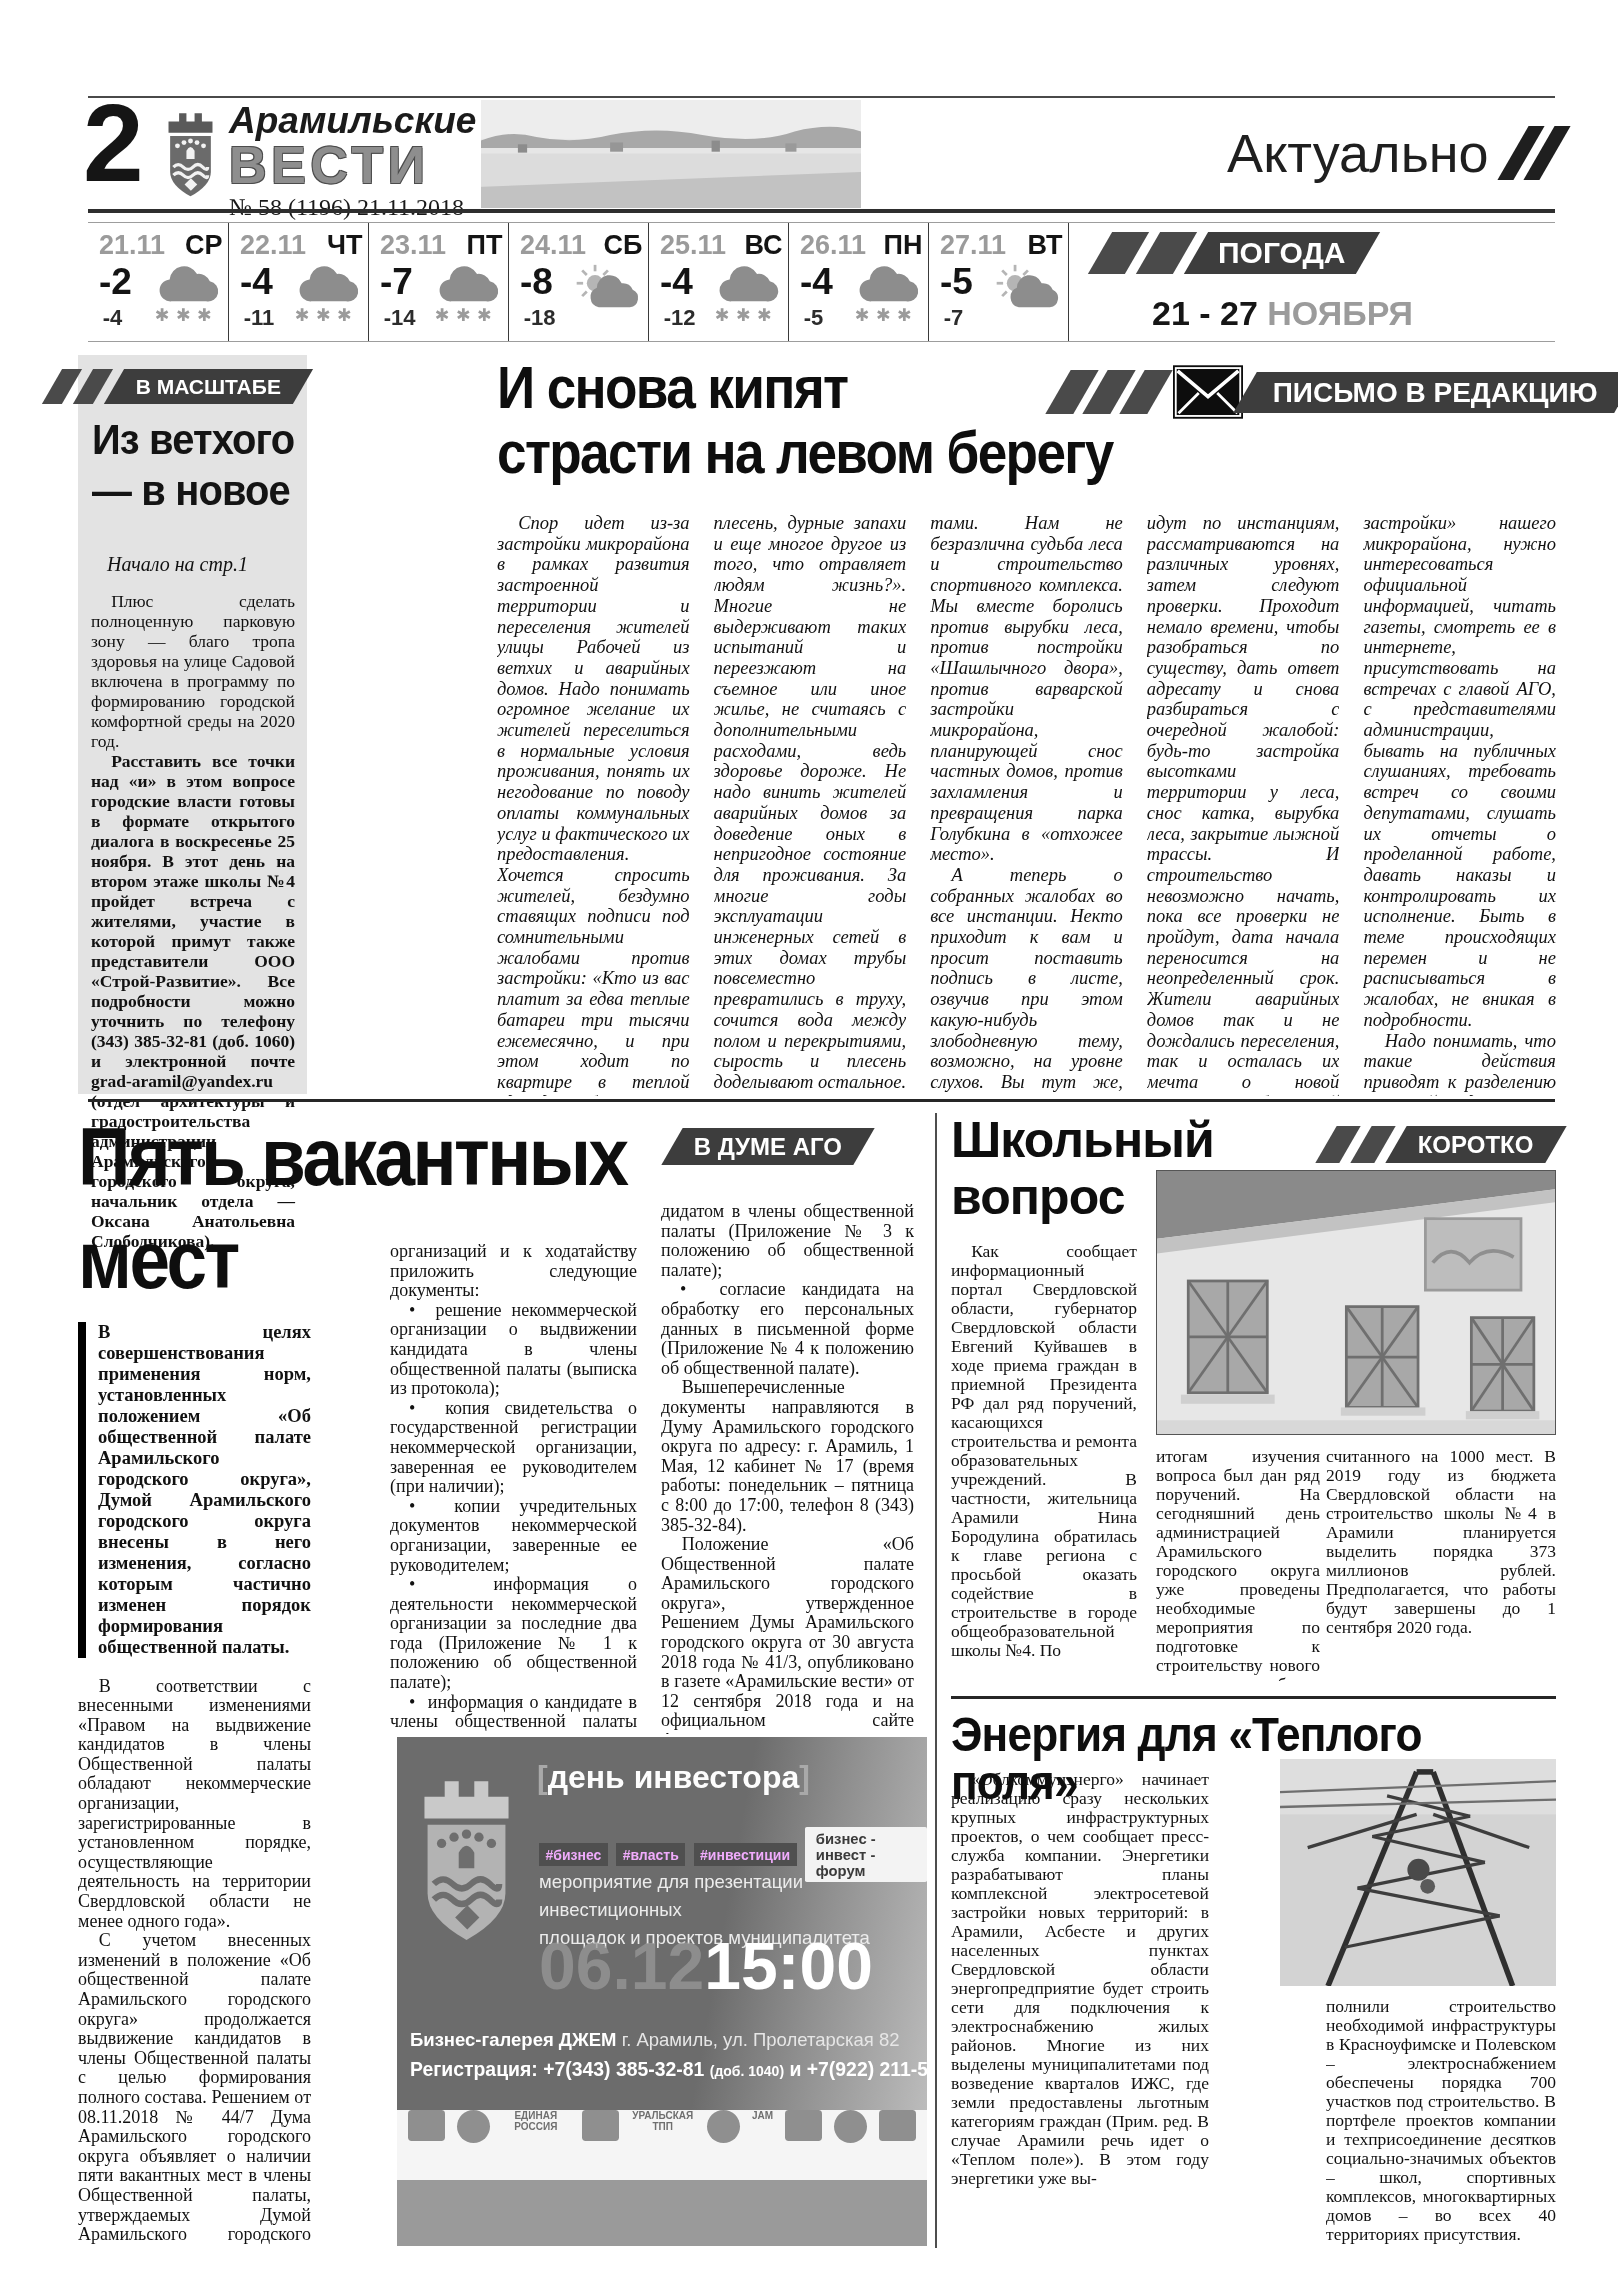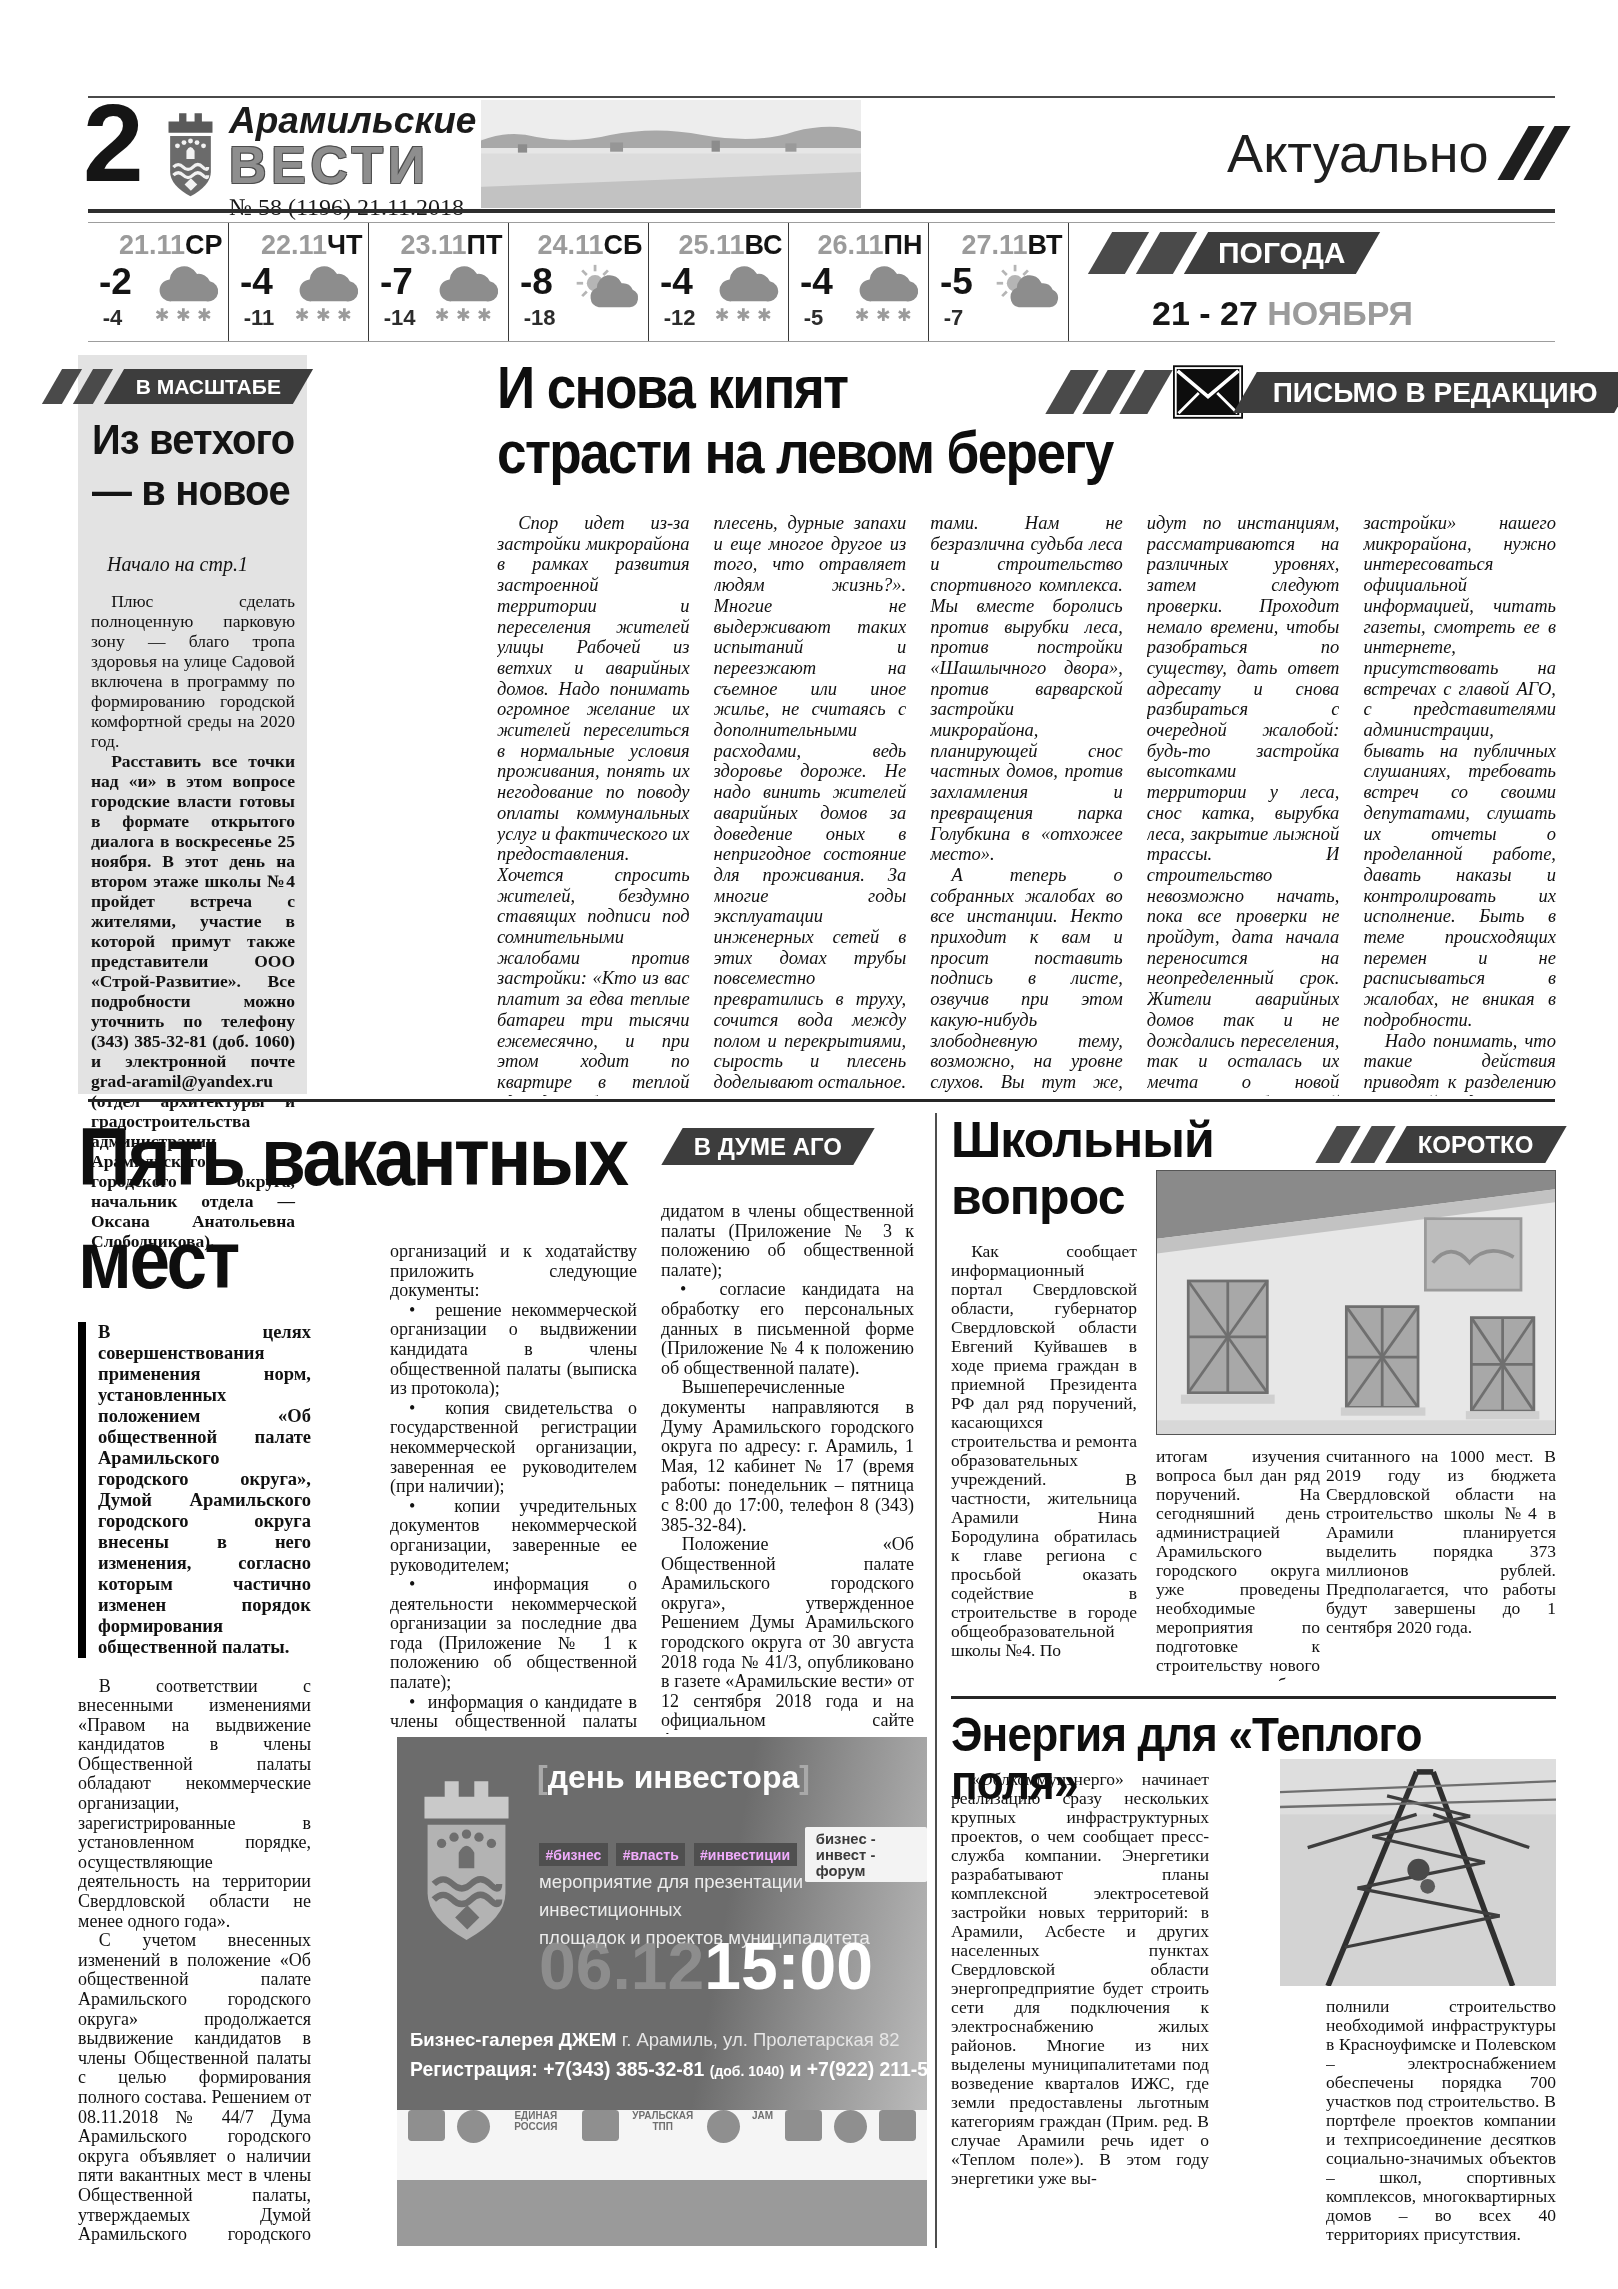--- a/index.html
+++ b/index.html
@@ -36,21 +36,21 @@
   .k-sm{height:35px;} .k-sm .kst{width:20px;} .k-sm .klab{font-size:21px;}
   .k-md{height:37px;} .k-md .kst{width:24px;} .k-md .klab{font-size:24px;}
   .k-lg{height:42px;} .k-lg .kst{width:37px;} .k-lg .klab{font-size:30px;}
 
   
   .weather{position:absolute;left:88px;top:222px;width:1467px;height:118px;
            border-top:1.8px solid #9d9d9d;border-bottom:1.8px solid #9d9d9d;
            display:flex;align-items:stretch;font-family:"Liberation Sans",sans-serif;}
   .wcell{width:140px;padding:9.2px 5.5px 3.7px 11px;box-sizing:border-box;}
   .wcell+.wcell,.wpog{border-left:1.8px solid #3a3a3a;}
-  .wtop{display:flex;justify-content:flex-end;font-weight:bold;font-size:27px;line-height:1;}
+  .wtop{display:flex;justify-content:space-between;font-weight:bold;font-size:27px;line-height:1;}
   .wdate{color:#9b9b9b;} .wday{color:#141414;}
   .wrow{display:flex;justify-content:space-between;margin-top:3.7px;}
   .whigh{font-weight:bold;font-size:37px;line-height:1;color:#141414;}
   .wlow{font-weight:bold;font-size:22px;color:#2c2c2c;margin-top:5.5px;padding-left:3.7px;}
   .wicon{width:72px;text-align:center;line-height:0;}
   .wstars{font-size:17.5px;color:#9b9b9b;letter-spacing:6.5px;line-height:1;margin-top:1.8px;}
   .wpog{flex:1;display:flex;flex-direction:column;align-items:flex-start;
         justify-content:space-between;padding:9.2px 0 11px 31px;box-sizing:border-box;}
   .wperiod{font-weight:bold;font-size:34px;line-height:1;margin-left:52px;}
   .wp-b{color:#161616;} .wp-g{color:#9b9b9b;}

